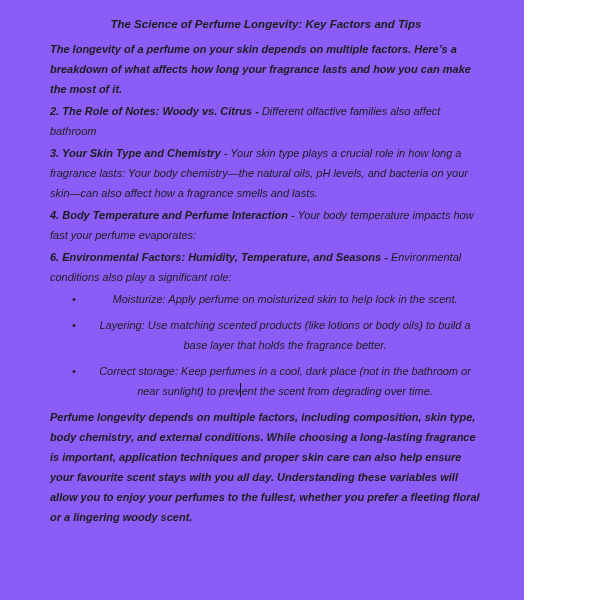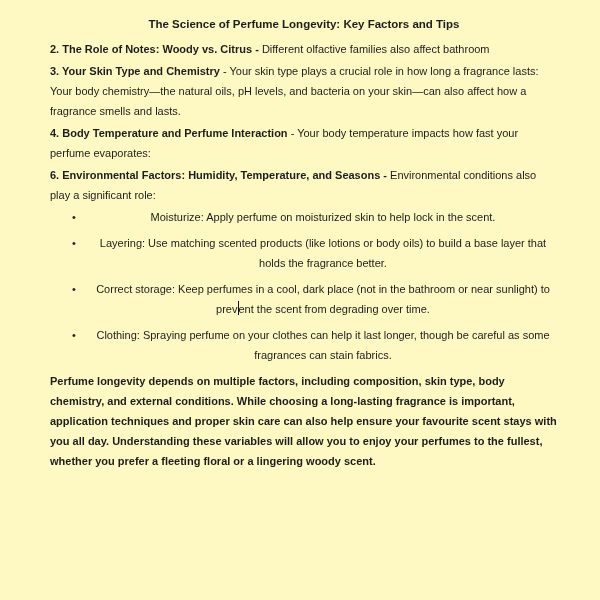--- a/index.html
+++ b/index.html
@@ -7,29 +7,30 @@
     padding: 0;
     background: #ffffff;
   }
   body {
     width: 600px;
     height: 600px;
     overflow: hidden;
   }
   .editor-surface {
     box-sizing: border-box;
-    width: 600px;
+    width: 524px;
     height: 600px;
     padding: 14px 42px 0 50px;
     font-family: "Liberation Sans", "DejaVu Sans", sans-serif;
     font-size: 11px;
     line-height: 20px;
     color: #1d1d1d;
-    background: #fef9c3;
+    background: #8b5cf6;
     cursor: text;
+    font-style: italic;
   }
   .doc-title {
     font-size: 11.5px;
     font-weight: 700;
     text-align: center;
     margin: 0 0 5px 0;
   }
   p.para {
     margin: 0 0 2px 0;
   }
@@ -61,34 +62,34 @@
     vertical-align: -2px;
   }
 </style>
 </head>
 <body>
 
 <div class="editor-surface">
 
   <h1 class="doc-title">The Science of Perfume Longevity: Key Factors and Tips</h1>
 
+  <p class="para b">The longevity of a perfume on your skin depends on multiple factors. Here’s a breakdown of what affects how long your fragrance lasts and how you can make the most of it.</p>
 
 
   <p class="para"><span class="b">2. The Role of Notes: Woody vs. Citrus - </span><span>Different olfactive families also affect bathroom</span></p>
 
   <p class="para"><span class="b">3. Your Skin Type and Chemistry</span><span> - Your skin type plays a crucial role in how long a fragrance lasts: Your body chemistry—the natural oils, pH levels, and bacteria on your skin—can also affect how a fragrance smells and lasts.</span></p>
 
   <p class="para"><span class="b">4. Body Temperature and Perfume Interaction</span><span> - Your body temperature impacts how fast your perfume evaporates:</span></p>
 
 
   <p class="para"><span class="b">6. Environmental Factors: Humidity, Temperature, and Seasons - </span><span>Environmental conditions also play a significant role:</span></p>
 
 
   <ul class="tips-list">
     <li>Moisturize: Apply perfume on moisturized skin to help lock in the scent.</li>
     <li>Layering: Use matching scented products (like lotions or body oils) to build a base layer that holds the fragrance better.</li>
     <li><span>Correct storage: Keep perfumes in a cool, dark place (not in the bathroom or near sunlight) to prev</span><span class="caret"></span><span>ent the scent from degrading over time.</span></li>
-    <li>Clothing: Spraying perfume on your clothes can help it last longer, though be careful as some fragrances can stain fabrics.</li>
   </ul>
 
   <p class="para b">Perfume longevity depends on multiple factors, including composition, skin type, body chemistry, and external conditions. While choosing a long-lasting fragrance is important, application techniques and proper skin care can also help ensure your favourite scent stays with you all day. Understanding these variables will allow you to enjoy your perfumes to the fullest, whether you prefer a fleeting floral or a lingering woody scent.</p>
 
 </div>
 
 </body></html>

